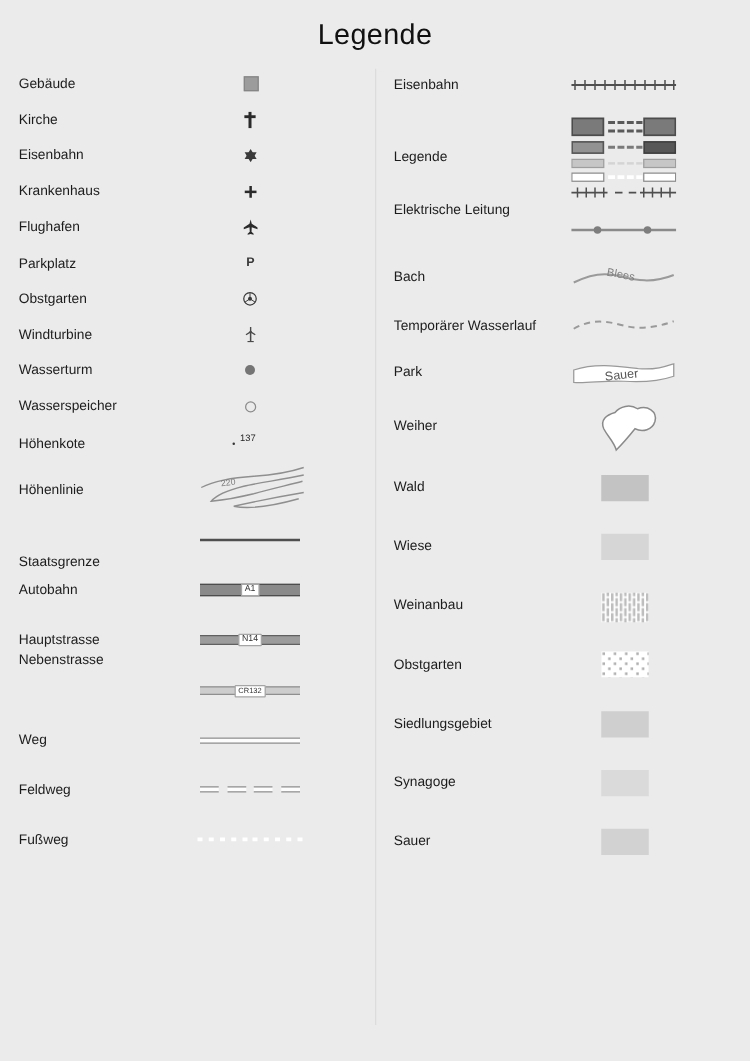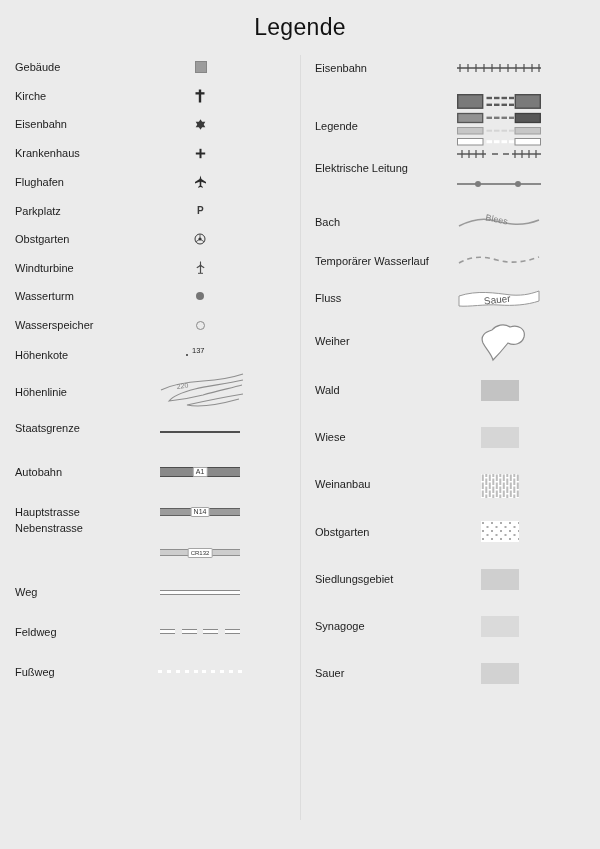--- a/index.html
+++ b/index.html
@@ -44,21 +44,21 @@
   <div class="lbl" style="left:15px;top:117px">Eisenbahn</div>
   <div class="lbl" style="left:15px;top:146px">Krankenhaus</div>
   <div class="lbl" style="left:15px;top:175px">Flughafen</div>
   <div class="lbl" style="left:15px;top:204px">Parkplatz</div>
   <div class="lbl" style="left:15px;top:232px">Obstgarten</div>
   <div class="lbl" style="left:15px;top:261px">Windturbine</div>
   <div class="lbl" style="left:15px;top:289px">Wasserturm</div>
   <div class="lbl" style="left:15px;top:318px">Wasserspeicher</div>
   <div class="lbl" style="left:15px;top:348px">Höhenkote</div>
   <div class="lbl" style="left:15px;top:385px">Höhenlinie</div>
-  <div class="lbl" style="left:15px;top:421px">Staatsgrenze</div>
+  <div class="lbl" style="left:15px;top:443px">Staatsgrenze</div>
   <div class="lbl" style="left:15px;top:465px">Autobahn</div>
   <div class="lbl" style="left:15px;top:505px">Hauptstrasse</div>
   <div class="lbl" style="left:15px;top:521px">Nebenstrasse</div>
   <div class="lbl" style="left:15px;top:585px">Weg</div>
   <div class="lbl" style="left:15px;top:625px">Feldweg</div>
   <div class="lbl" style="left:15px;top:665px">Fußweg</div>
 
   <div class="sym sq" style="left:195px;top:61px"></div>
 
   <svg class="sym" style="left:194px;top:89px" width="12" height="14" viewBox="0 0 12 14">
@@ -146,21 +146,21 @@
       <span class="wdash"></span>
       <span class="wdash"></span>
       <span class="wdash"></span>
   </div>
 
   <div class="lbl" style="left:315px;top:61px">Eisenbahn</div>
   <div class="lbl" style="left:315px;top:119px">Legende</div>
   <div class="lbl" style="left:315px;top:161px">Elektrische Leitung</div>
   <div class="lbl" style="left:315px;top:215px">Bach</div>
   <div class="lbl" style="left:315px;top:254px">Temporärer Wasserlauf</div>
-  <div class="lbl" style="left:315px;top:291px">Fluss</div>
+  <div class="lbl" style="left:315px;top:291px">Park</div>
   <div class="lbl" style="left:315px;top:334px">Weiher</div>
   <div class="lbl" style="left:315px;top:383px">Wald</div>
   <div class="lbl" style="left:315px;top:430px">Wiese</div>
   <div class="lbl" style="left:315px;top:477px">Weinanbau</div>
   <div class="lbl" style="left:315px;top:525px">Obstgarten</div>
   <div class="lbl" style="left:315px;top:572px">Siedlungsgebiet</div>
   <div class="lbl" style="left:315px;top:619px">Synagoge</div>
   <div class="lbl" style="left:315px;top:666px">Sauer</div>
 
   <svg class="sym" style="left:457px;top:62px" width="84" height="12" viewBox="0 0 84 12">

